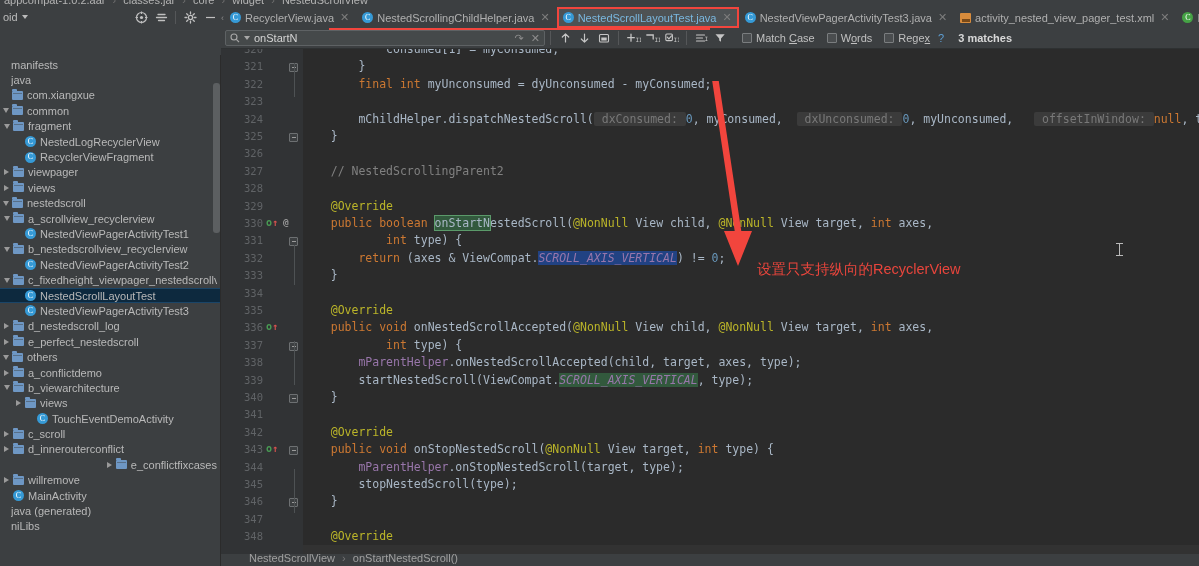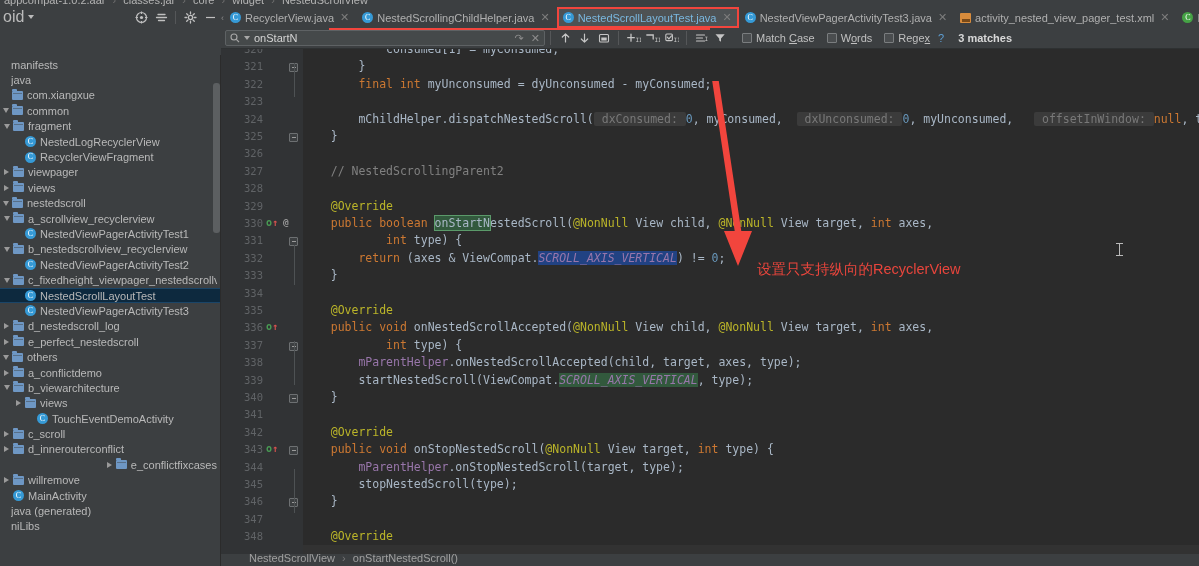--- a/index.html
+++ b/index.html
@@ -28,21 +28,21 @@
   .top-strip-inner .crumb { color: #b4b4b4; }
   .top-strip-inner .sep { color: #6e6e6e; padding: 0 4px; }
 
   
   .left-toolbar {
     position: absolute; left: 0; top: 7px; width: 221px; height: 20px;
     background: #3c3f41;
     display: flex; align-items: center;
   }
   .lt-label {
-    font-size: 16px; color: #bbbbbb; padding-left: 3px;
+    font-size: 11px; color: #bbbbbb; padding-left: 3px;
     display: flex; align-items: center; gap: 4px;
   }
   .caret-down {
     width: 0; height: 0;
     border-left: 3.5px solid transparent;
     border-right: 3.5px solid transparent;
     border-top: 4px solid #bbbbbb;
     display: inline-block;
   }
   .lt-spacer { flex: 1; }

